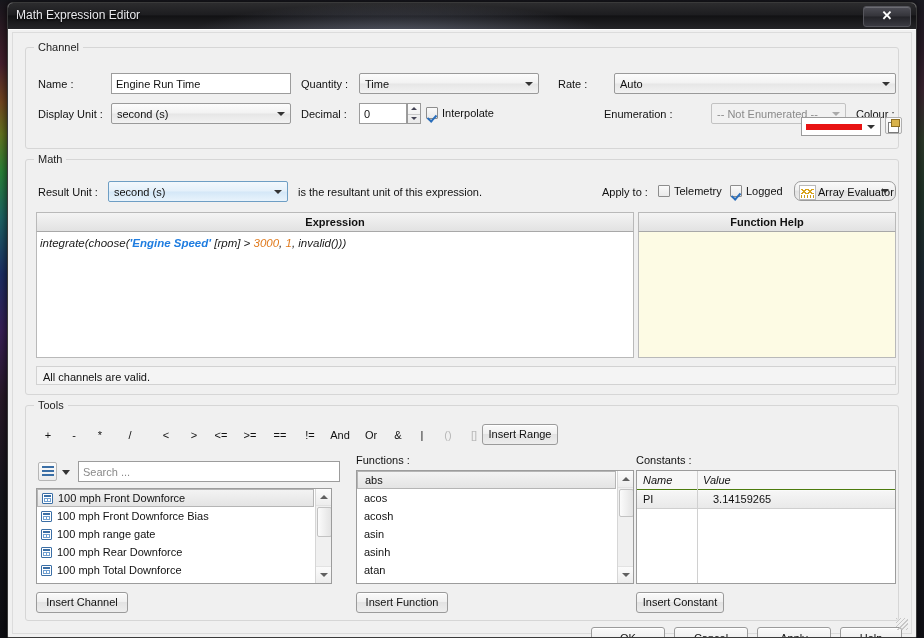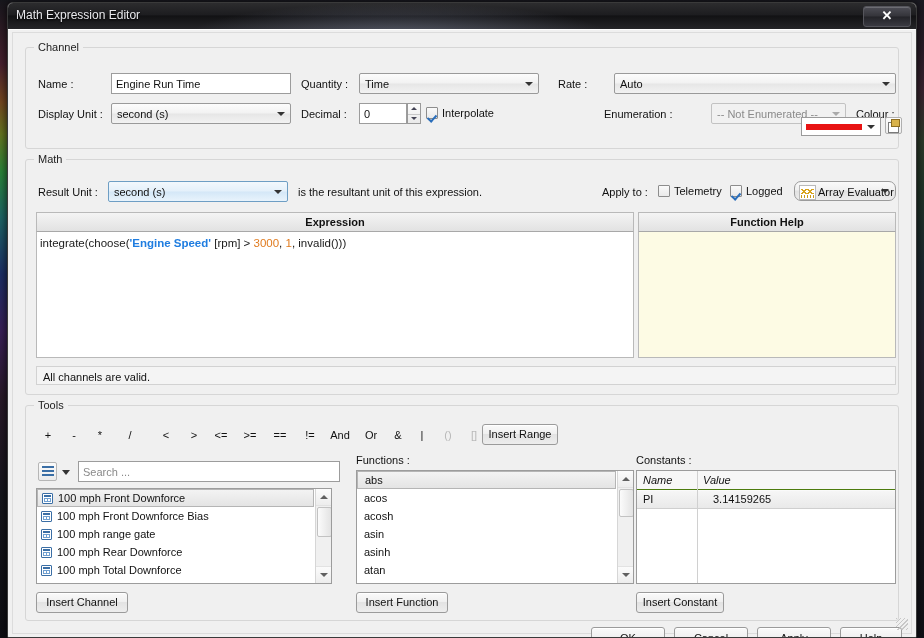--- a/index.html
+++ b/index.html
@@ -149,20 +149,21 @@
     border:1px solid #b9b9b9;border-bottom:1px solid #a8a8a8;
     font-size:11px;font-weight:bold;color:#111;text-align:center;line-height:18px;
   }
   .panel{
     position:absolute;box-sizing:border-box;background:#fff;
     border:1px solid #b9b9b9;border-top:none;overflow:hidden;
   }
   .expr-text{
     padding:5px 3px;font-size:11.5px;color:#1a1a1a;white-space:pre;
     font-family:"Liberation Sans", sans-serif;
+    font-style:italic;
   }
   .tok-ch{color:#1f7de0;font-weight:bold;}
   .tok-num{color:#e07b1f;}
   .fnhelp{background:#fdfbe4;}
 
   .statusbar{
     position:absolute;box-sizing:border-box;
     background:#f4f4f4;border:1px solid #d2d2d2;
     font-size:11px;color:#111;padding:3px 6px;line-height:14px;
   }

